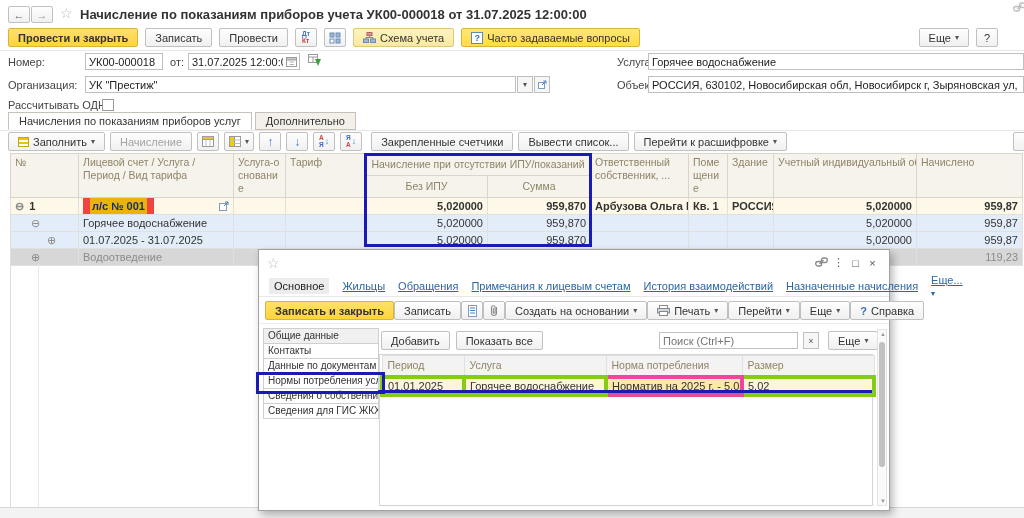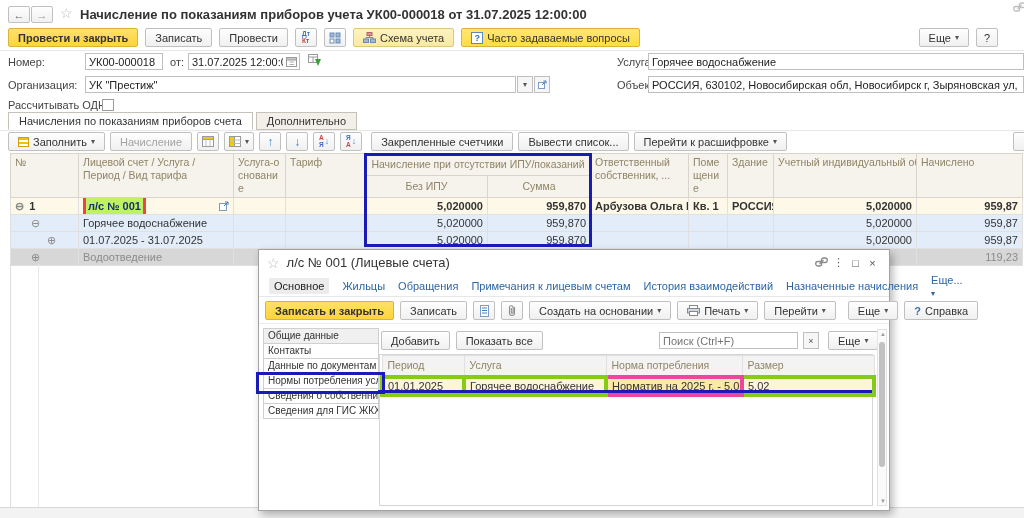--- a/index.html
+++ b/index.html
@@ -37,35 +37,35 @@
   th.brk { word-break:break-all; }
   th.nw { white-space:nowrap; }
   td { border:1px solid #e0e0e0; padding:1px 4px; height:17px; overflow:hidden;
        white-space:nowrap; font-size:11px; }
   td.num { text-align:right; }
   tr.cur td { background:#fdf8e8; font-weight:bold; }
   tr.blue td { background:#e3edfa; }
   tr.gray td { background:#d7d7d7; color:#8b8b8b; }
   .exp { color:#8a8a8a; font-size:11px; margin-right:5px; }
   .ind1 { padding-left:20px; } .ind2 { padding-left:36px; }
-  .selcell { background:#bef264; border:3px solid #ef4444; color:#14306b; padding:8px 2px; }
+  .selcell { background:#eab308; border:7px solid #ef4444; color:#14306b; padding:8px 2px; }
   .opencell { float:right; margin-top:1px; }
   
   #dialog { position:absolute; left:258px; top:249px; width:632px; height:262px; background:#fff;
             border:1px solid #a2a2a2; box-shadow:3px 4px 8px rgba(0,0,0,.28); z-index:10; }
   .dlg-title { position:absolute; left:0; top:0; right:0; height:25px; display:flex; align-items:center;
                padding:0 8px; }
   .dlg-title .t { font-size:13px; color:#333; margin-left:7px; }
   .winicon { width:17px; text-align:center; color:#555; font-size:11px; cursor:default; }
   .dlg-nav { position:absolute; left:0; top:26px; right:0; height:21px; display:flex; align-items:center;
              gap:13px; padding:0 10px; border-bottom:1px solid #e7e7e7; }
-  .navlink { color:#2d66a5; white-space:nowrap; }
+  .navlink { color:#2d66a5; text-decoration:underline; white-space:nowrap; }
   .navcur { background:#ececec; padding:2px 5px; color:#222; }
   .dlg-cmd { position:absolute; left:0; top:48px; right:0; height:26px; display:flex; align-items:center;
-             gap:6px; padding:0 6px; border-bottom:1px solid #ececec; }
+             padding:0 6px; border-bottom:1px solid #ececec; }
   .spacer { flex:1; }
   
   .side { position:absolute; left:4px; top:79px; width:116px; }
   .sideitem { height:16px; border:1px solid #cfcfcf; margin-top:-1px; background:#fff; font-size:10px;
               padding:1px 4px; white-space:nowrap; overflow:hidden; color:#333; }
   .sideitem.first { background:#f0f0f0; }
   
   .dlg-listbar { position:absolute; left:122px; top:81px; display:flex; gap:6px; align-items:center; }
   .dlg-search { position:absolute; left:400px; top:81px; display:flex; align-items:center; }
   .itable-wrap { position:absolute; left:120px; top:104px; width:494px; height:152px;
@@ -196,21 +196,21 @@
       <path d="M4 5 L8 1 M8 1 h-2.6 M8 1 v2.6" stroke="#4a7ebb" fill="none"></path>
     </svg>
 </span>
 <div class="abs lbl" style="left:617px; top:79px;">Объект:</div>
 <input class="abs input" style="left: 648px; top: 76px; width: 376px;" value="РОССИЯ, 630102, Новосибирская обл, Новосибирск г, Зыряновская ул, Дом 55">
 
 <div class="abs lbl" style="left:8px; top:99px;">Рассчитывать ОДН:</div>
 <span class="abs checkbox" style="left:102px; top:99px;"></span>
 
 <div class="tabstrip">
-  <span class="tab active">Начисления по показаниям приборов счета</span>
+  <span class="tab active">Начисления по показаниям приборов услуг</span>
   <span class="tab">Дополнительно</span>
 </div>
 <div class="hline" style="left:0; top:130px; width:1024px; height:1px;"></div>
 
 <div class="abs" style="left:8px; top:132px; display:flex; gap:5px; align-items:center;">
   <span class="btn">
       <span class="fillico"></span>
       <span>Заполнить</span>
       <span class="caret">▾</span>
     </span>
@@ -363,21 +363,20 @@
 </table>
 
 <div class="vline" style="left:10px; top:264px; height:243px;"></div>
 <div class="vline" style="left:38px; top:264px; height:243px; background:#e9e9e9;"></div>
 
 <div id="bottomstrip"></div>
 
 <div id="dialog">
   <div class="dlg-title">
     <span class="star">☆</span>
-    <span class="t">л/с № 001 (Лицевые счета)</span>
     <span class="spacer"></span>
     <span class="winicon">
       <svg width="13" height="10">
           <g stroke="#8a8a8a" fill="none" stroke-width="1.3">
             <rect x="0.7" y="4.5" width="6" height="4.5" rx="2.2"></rect>
             <rect x="6.3" y="1" width="6" height="4.5" rx="2.2"></rect>
             <path d="M4.5 7 L8.5 3"></path>
           </g>
         </svg>
     </span>

